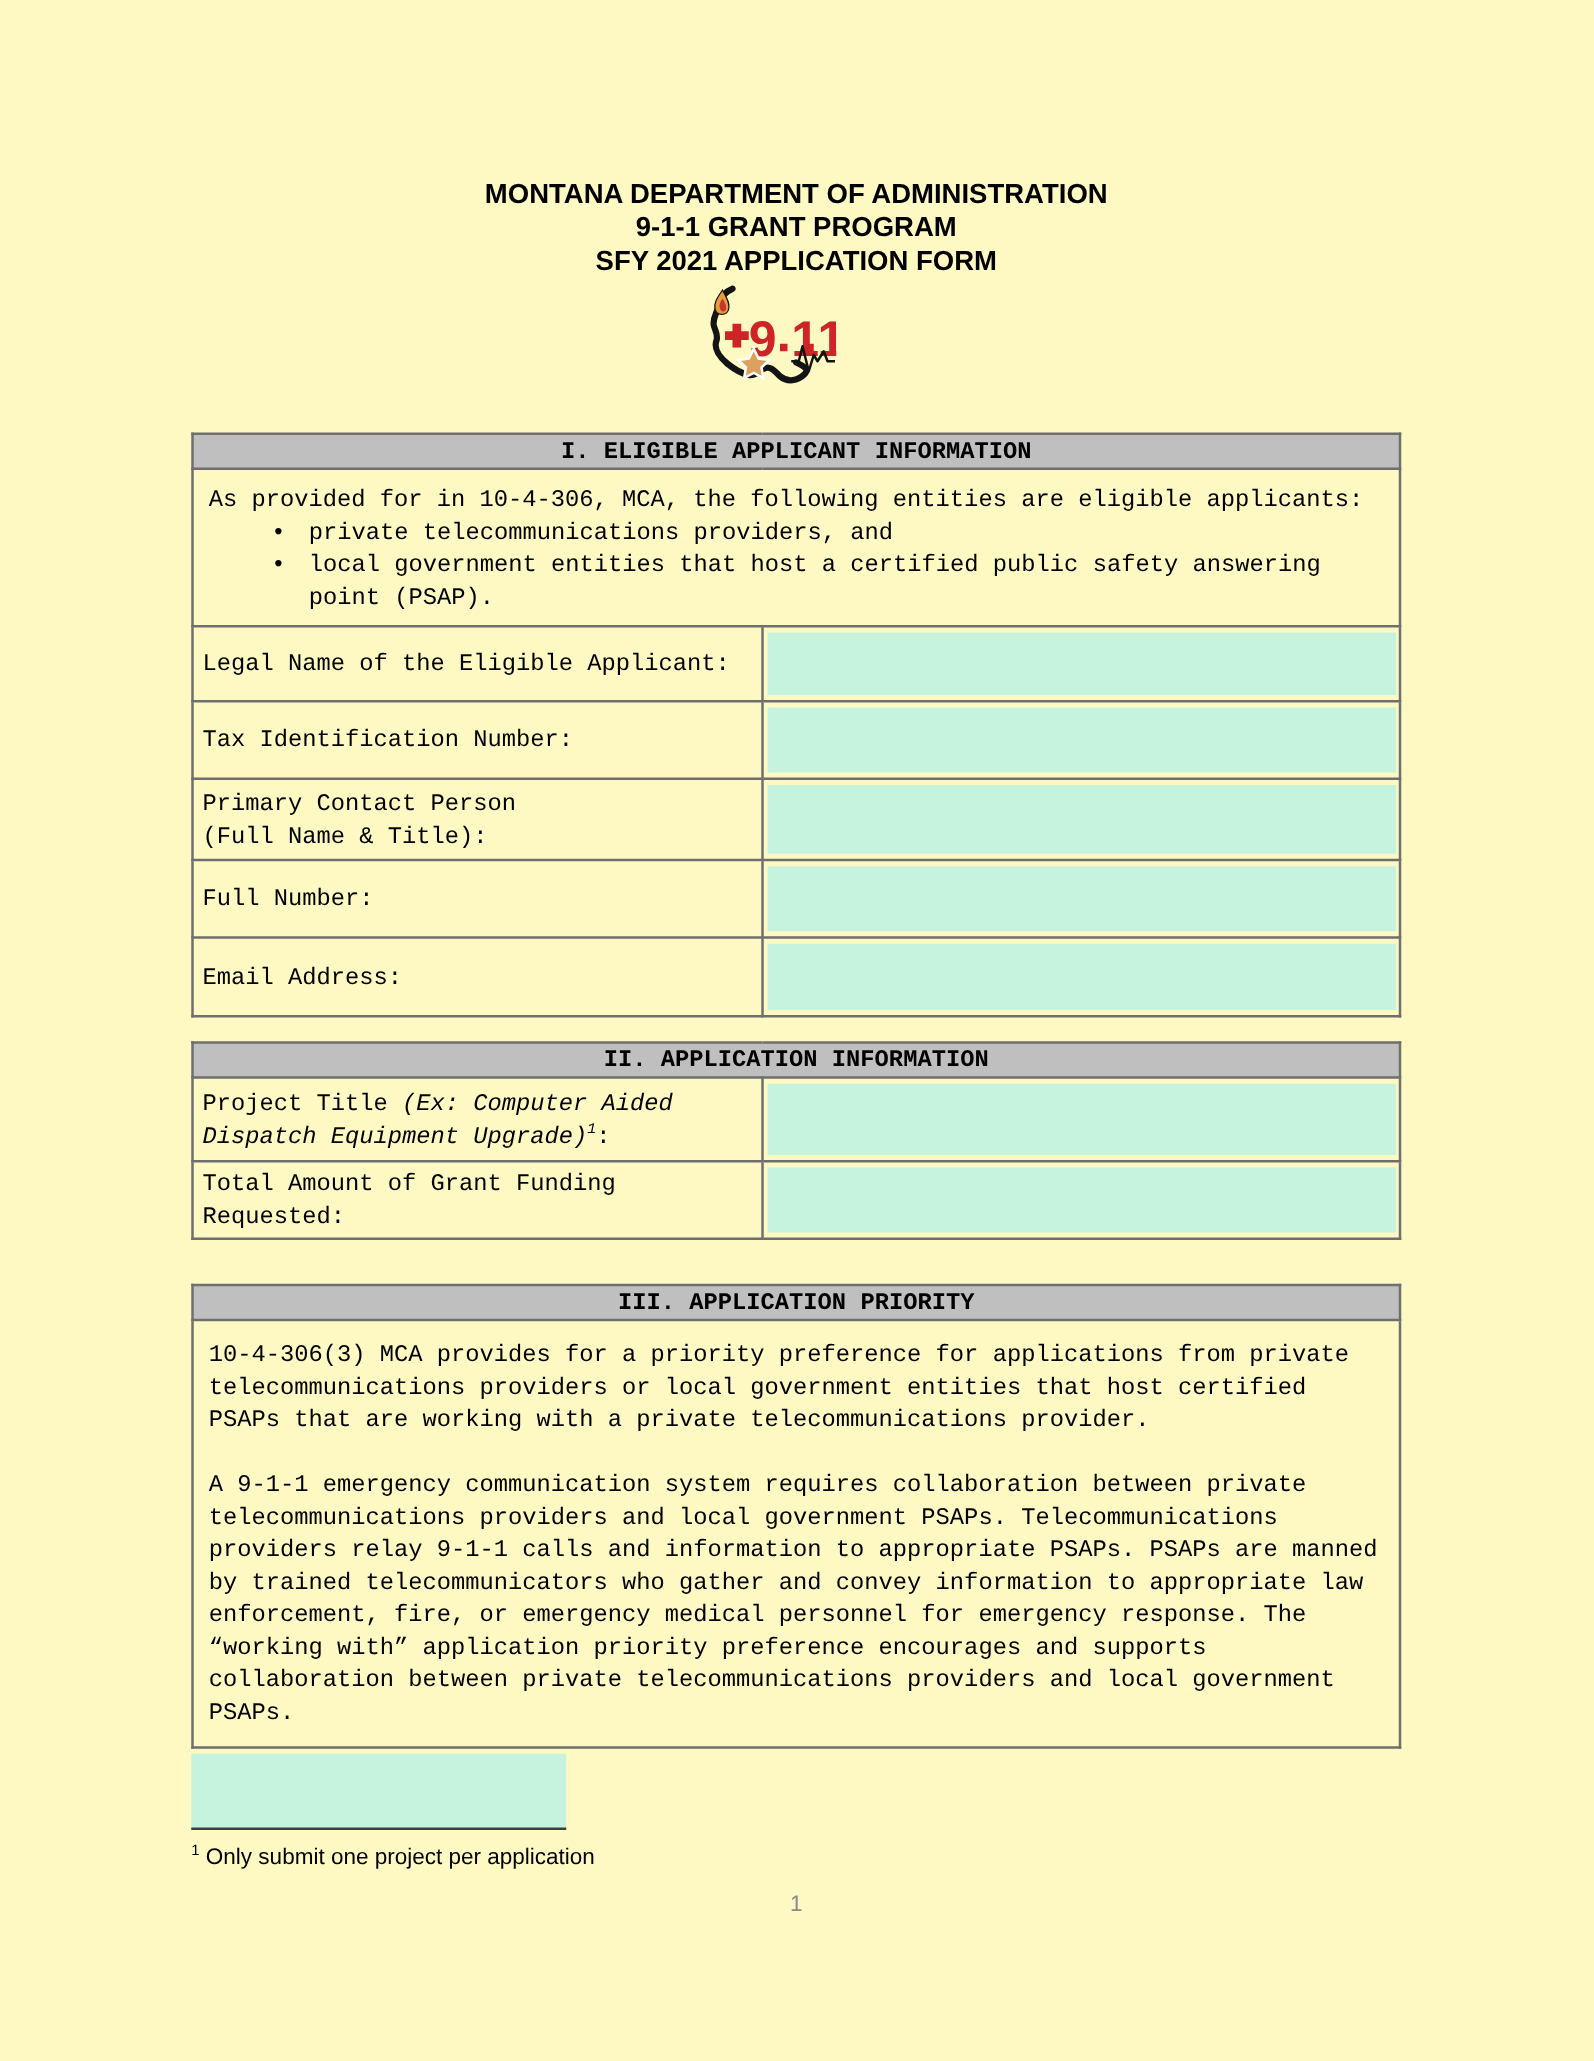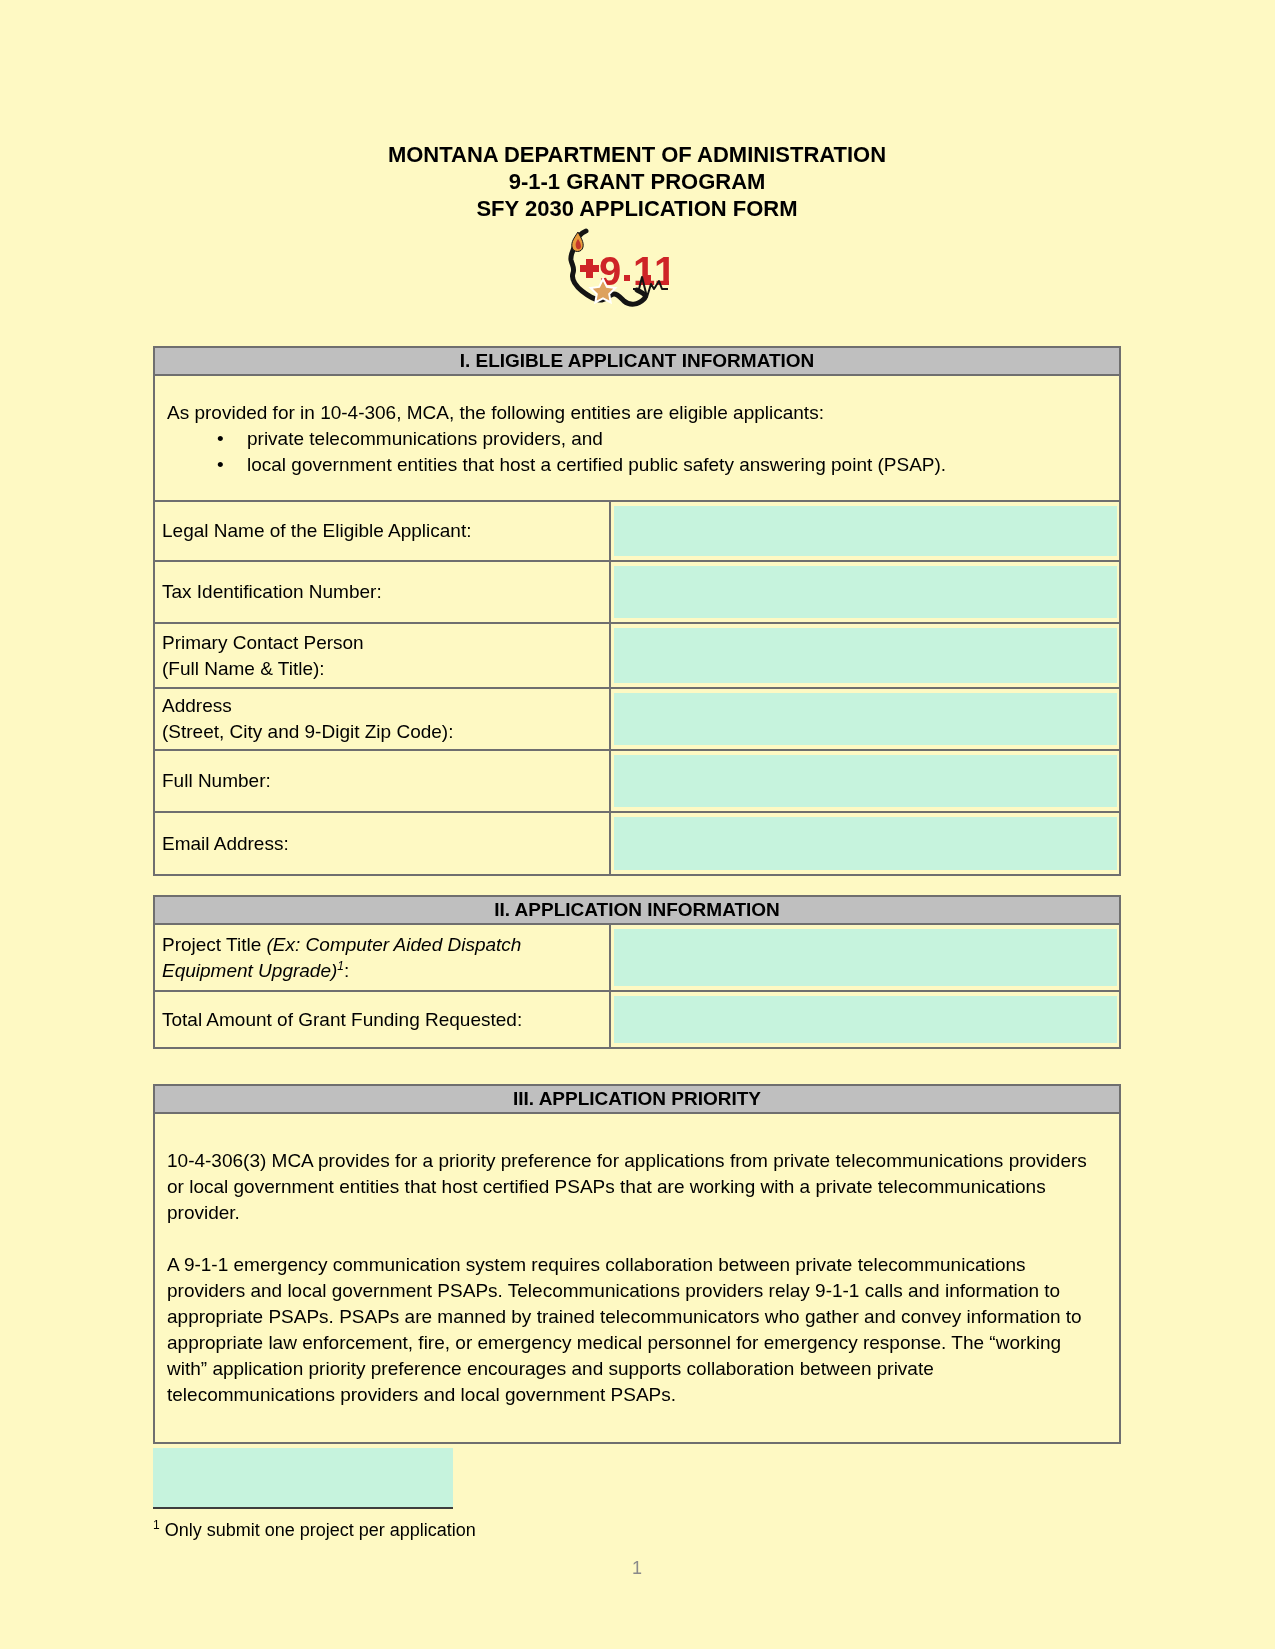--- a/index.html
+++ b/index.html
@@ -16,21 +16,21 @@
   .page{
     position:relative;width:1275px;height:1649px;background:#fef9c3;margin:0 auto;
     color:#000;font-size:19px;line-height:26px;overflow:hidden;
   }
   .content{width:968px;margin-left:153px;}
   
   .title-block{padding-top:141px;text-align:center;font-weight:bold;font-size:22px;line-height:27px;}
   
   .logo-wrap{width:124px;height:80px;margin:6px auto 0;transform:translateX(-30px);}
   
-  table.sec{border-collapse:collapse;table-layout:fixed;width:968px;}
+  table.sec{border-collapse:collapse;table-layout:fixed;width:968px;font-family:Liberation Mono, monospace;}
   table.sec td,table.sec th{border:2px solid var(--border_gray);vertical-align:middle;}
   th.sec-header{
     background:var(--section_header_bg);height:28px;text-align:center;
     font-weight:bold;font-size:19px;padding:0 4px;
   }
   td.intro-cell{padding:10px 12px 8px 12px;vertical-align:top;}
   .bullet-row{display:flex;padding-left:44px;}
   .bullet-dot{width:36px;flex:0 0 36px;text-align:left;padding-left:6px;}
   td.label-cell{padding:4px 10px 4px 7px;white-space:pre-line;}
   td.value-cell{position:relative;}
@@ -57,21 +57,21 @@
 </style>
 </head>
 <body>
 
 <div class="page">
   <div class="content">
 
     <div class="title-block">
       <div>MONTANA DEPARTMENT OF ADMINISTRATION</div>
       <div>9-1-1 GRANT PROGRAM</div>
-      <div>SFY 2030 APPLICATION FORM</div>
+      <div>SFY 2021 APPLICATION FORM</div>
     </div>
 
     <div class="logo-wrap">
       <svg width="124" height="80" viewBox="0 0 124 80">
 
         <path d="M41,3 C36,5 31,10 30,16 C29,22 25,26 26,32 C27,37 30,40 28,45 C26,51 31,58 37,63 C42,67 48,71 54,72 C59,73 62,69 66,67 C71,64 75,69 79,73 C85,78 93,77 99,71 C103,67 96,64 92,62" fill="none" stroke="#141414" stroke-width="5" stroke-linecap="round"></path>
 
         <path d="M33,4 C29,10 26,14 27,19 C28,25 37,25 38,19 C39,14 36,10 33,4 Z" fill="var(--flame_orange)" stroke="#141414" stroke-width="1"></path>
         <path d="M33,11 C31,14 30,16 31,19 C32,22 35,22 36,19 C36,16 35,14 33,11 Z" fill="#C4372B"></path>
 
@@ -128,27 +128,20 @@
               <div class="field"></div>
             </td>
       </tr>
       <tr style="height:65px">
         <td class="label-cell">Primary Contact Person
 (Full Name &amp; Title):</td>
         <td class="value-cell">
               <div class="field"></div>
             </td>
       </tr>
-      <tr style="height:58px">
-        <td class="label-cell">Address
-(Street, City and 9-Digit Zip Code):</td>
-        <td class="value-cell">
-              <div class="field"></div>
-            </td>
-      </tr>
       <tr style="height:62px">
         <td class="label-cell">Full Number:</td>
         <td class="value-cell">
               <div class="field"></div>
             </td>
       </tr>
       <tr style="height:63px">
         <td class="label-cell">Email Address:</td>
         <td class="value-cell">
               <div class="field"></div>

